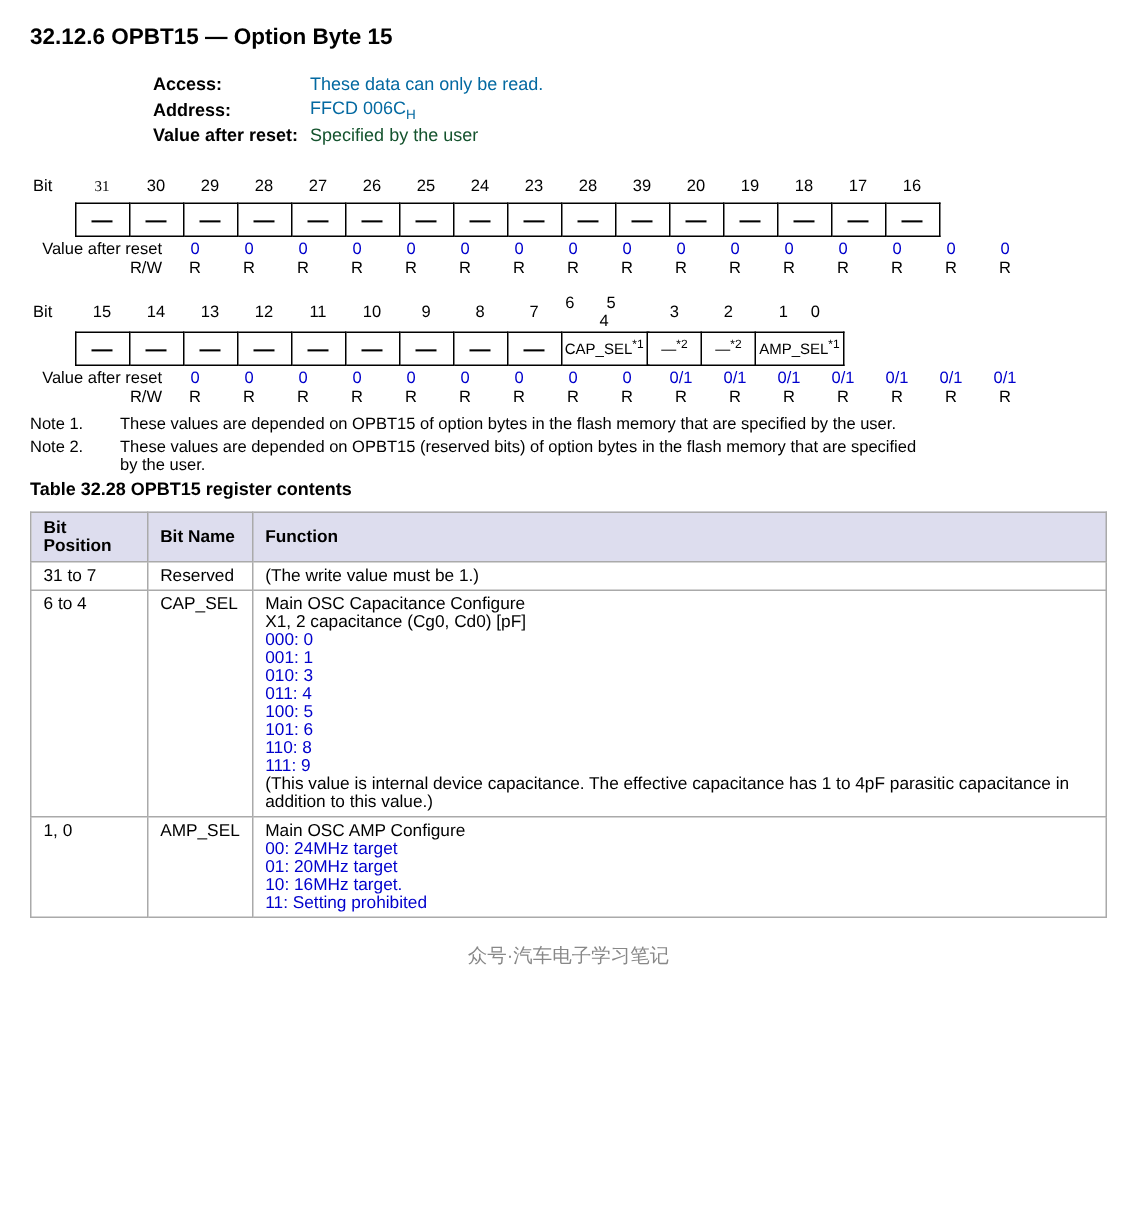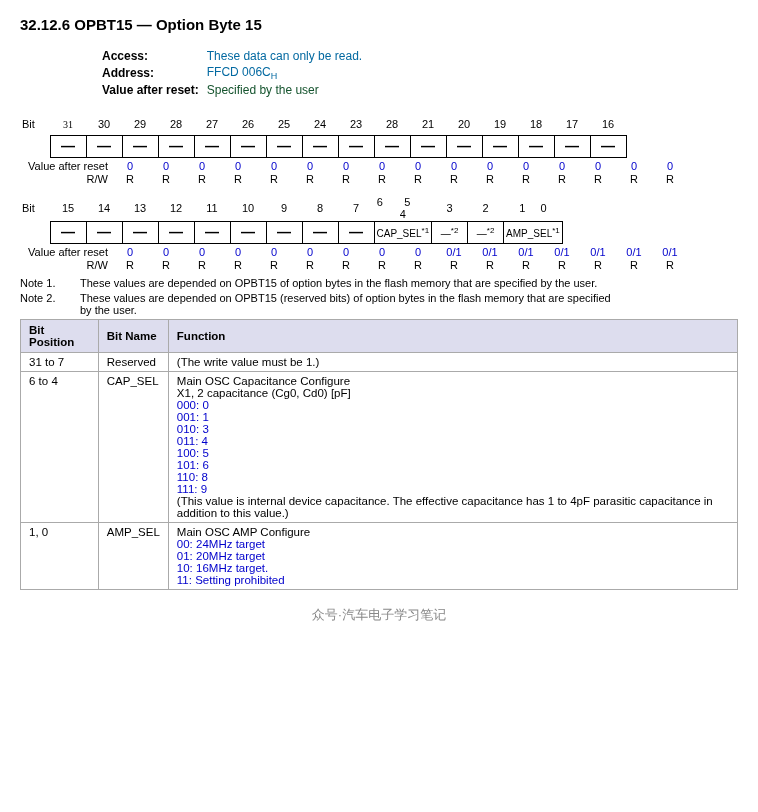--- a/index.html
+++ b/index.html
@@ -143,21 +143,21 @@
         <td style="border:none;font-size:10px;font-family:Liberation Serif, serif;">31</td>
         <td style="border:none;font-size:11px;">30</td>
         <td style="border:none;font-size:11px;">29</td>
         <td style="border:none;font-size:11px;">28</td>
         <td style="border:none;font-size:11px;">27</td>
         <td style="border:none;font-size:11px;">26</td>
         <td style="border:none;font-size:11px;">25</td>
         <td style="border:none;font-size:11px;">24</td>
         <td style="border:none;font-size:11px;">23</td>
         <td style="border:none;font-size:11px;">28</td>
-        <td style="border:none;font-size:11px;">21</td>
+        <td style="border:none;font-size:11px;">39</td>
         <td style="border:none;font-size:11px;">20</td>
         <td style="border:none;font-size:11px;">19</td>
         <td style="border:none;font-size:11px;">18</td>
         <td style="border:none;font-size:11px;">17</td>
         <td style="border:none;font-size:11px;margin-top:32px;">16</td>
       </tr>
       <tr>
         <td class="bit-header" style="border:none;"></td>
         <td class="dash">—</td>
         <td class="dash">—</td>
@@ -312,20 +312,23 @@
     <span class="note-label">Note 1.</span>
     <span class="note-text">These values are depended on OPBT15 of option bytes in the flash memory that are specified by the user.</span>
   </div>
   <div class="note-row">
     <span class="note-label">Note 2.</span>
     <span class="note-text">These values are depended on OPBT15 (reserved bits) of option bytes in the flash memory that are specified<br>by the user.</span>
   </div>
 </div>
 
 <div>
+  <div class="table-title">
+    <span>Table 32.28   OPBT15 register contents</span>
+  </div>
   <table class="func-table">
     <thead>
       <tr>
         <th>Bit Position</th>
         <th>Bit Name</th>
         <th>Function</th>
       </tr>
     </thead>
     <tbody>
       <tr>

